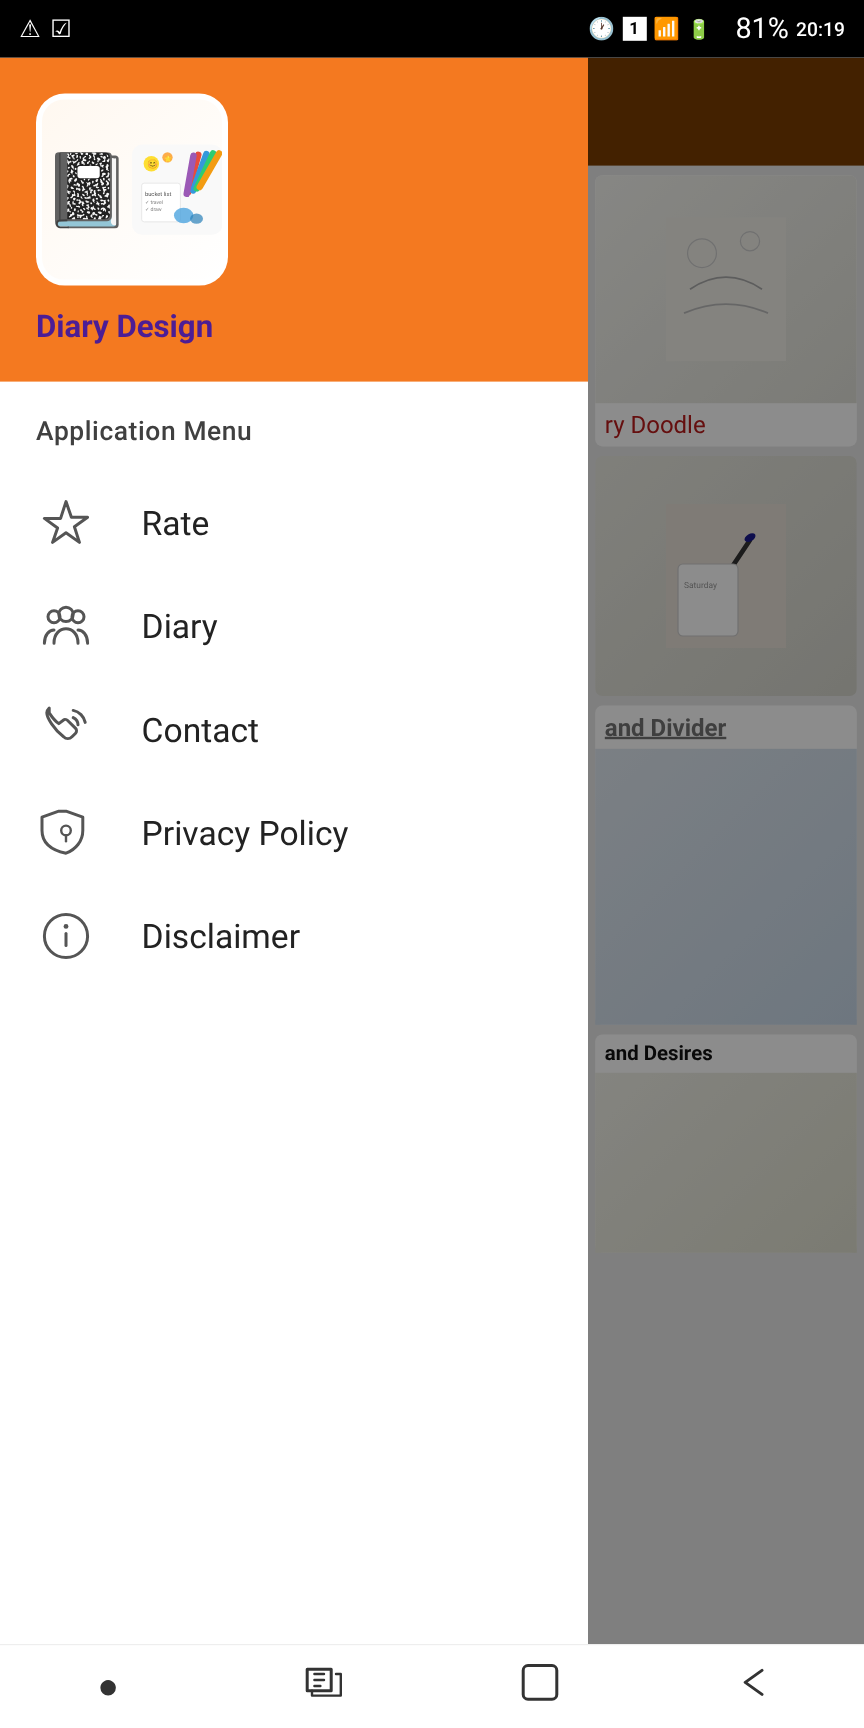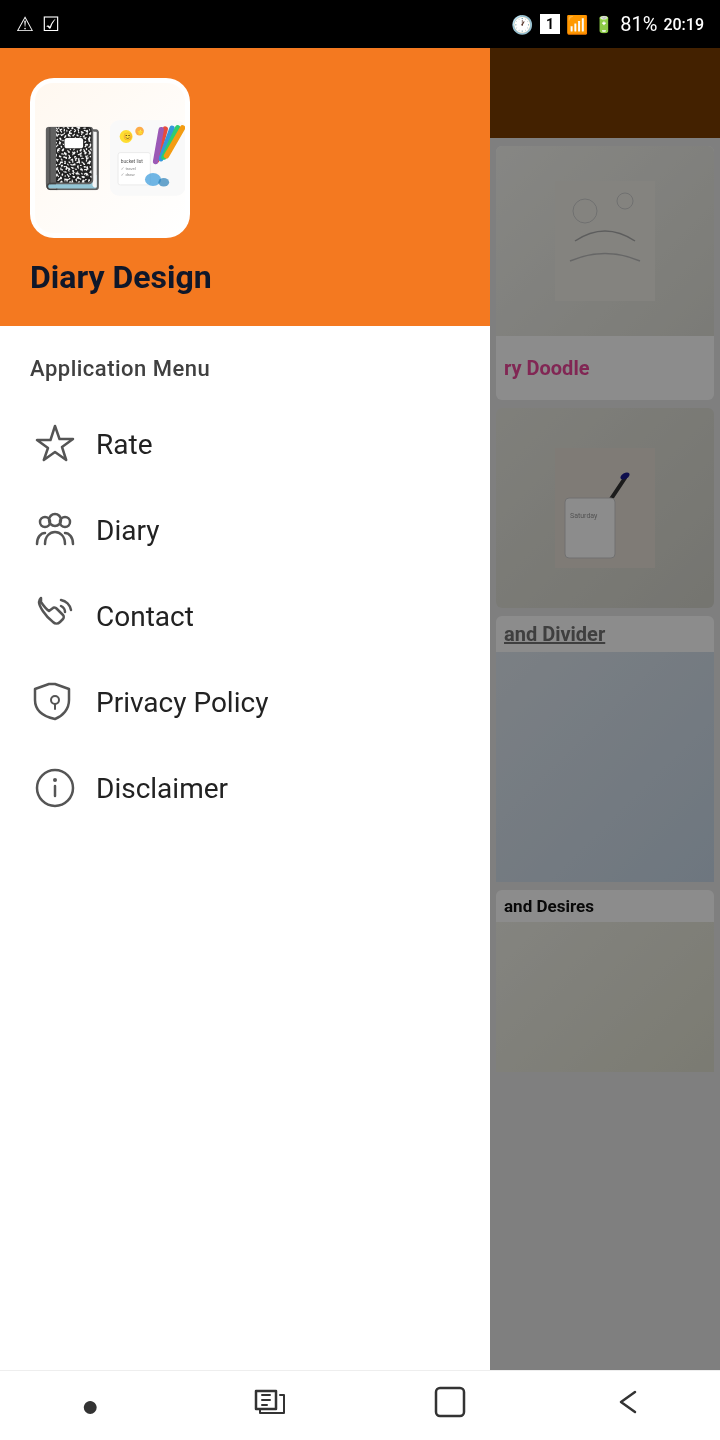--- a/index.html
+++ b/index.html
@@ -94,22 +94,22 @@
       display: flex;
       align-items: center;
       justify-content: center;
     }
     .app-icon-inner::before {
       content: '📓';
       font-size: 60px;
     }
 
     .app-name {
-      color: #0f172a;
-      font-size: 32px;
+      color: #4c1d95;
+      font-size: 26px;
       font-weight: 700;
     }
 
     
     .drawer-menu {
       padding: 20px 0;
       flex: 1;
     }
 
     .menu-section-title {
@@ -118,21 +118,21 @@
       font-weight: 500;
       padding: 10px 30px 20px 30px;
       letter-spacing: 0.5px;
     }
 
     .menu-item {
       display: flex;
       align-items: center;
       padding: 18px 30px;
       cursor: pointer;
-      gap: 16px;
+      gap: 38px;
     }
 
     .menu-item-icon {
       width: 50px;
       height: 50px;
       display: flex;
       align-items: center;
       justify-content: center;
       font-size: 34px;
       color: #555;
@@ -185,21 +185,21 @@
 <div class="status-bar">
   <div class="status-bar-left">
     <span class="status-icon">⚠</span>
     <span class="status-icon">☑</span>
   </div>
   <div class="status-bar-right">
     <span style="font-size:18px;">🕐</span>
     <span style="font-size:18px; background:#fff; color:#000; width:20px; height:20px; display:inline-flex; align-items:center; justify-content:center; font-size:14px; font-weight:bold;">1</span>
     <span style="font-size:18px;">📶</span>
     <span style="font-size:16px;">🔋</span>
-    <span style="font-size:20px;">81%</span>
+    <span style="font-size:24px;margin-left:14px;">81%</span>
     <span style="font-size:16px; font-weight:500;">20:19</span>
   </div>
 </div>
 
 <div class="main-layout">
 
   <div class="drawer">
 
     <div class="drawer-header">
       <div class="app-icon-container">
@@ -304,21 +304,21 @@
       <div style="background:#fff;margin:8px 6px;border-radius:6px;overflow:hidden;">
         <div style="height:190px;background:linear-gradient(135deg,#f5f5f0,#e0e0d8);display:flex;align-items:center;justify-content:center;">
           <svg width="100" height="120" viewBox="0 0 100 120">
             <rect width="100" height="120" fill="#f0efe8"></rect>
             <circle cx="30" cy="30" r="12" stroke="#ccc" stroke-width="1" fill="none"></circle>
             <circle cx="70" cy="20" r="8" stroke="#ccc" stroke-width="1" fill="none"></circle>
             <path d="M20 60 Q50 40 80 60" stroke="#aaa" stroke-width="1.5" fill="none"></path>
             <path d="M15 80 Q50 65 85 80" stroke="#bbb" stroke-width="1.5" fill="none"></path>
           </svg>
         </div>
-        <div style="padding:20px 8px;font-size:20px;font-weight:700;color:#ec4899;">ry Doodle</div>
+        <div style="padding:6px 8px;font-size:20px;font-weight:400;color:#b91c1c;">ry Doodle</div>
       </div>
 
       <div style="background:#ffffff;margin:8px 6px;border-radius:6px;overflow:hidden;">
         <div style="height:200px;background:linear-gradient(135deg,#e8e8e0,#d5d5cc);display:flex;align-items:center;justify-content:center;">
           <svg width="100" height="120" viewBox="0 0 100 120">
             <rect width="100" height="120" fill="#e8e0d8"></rect>
             <path d="M30 90 L70 30" stroke="#333" stroke-width="4" stroke-linecap="round"></path>
             <ellipse cx="70" cy="28" rx="5" ry="3" fill="#1a1a8c" transform="rotate(-30,70,28)"></ellipse>
 
             <rect x="10" y="50" width="50" height="60" rx="4" fill="#fff" stroke="#ccc" stroke-width="1"></rect>

